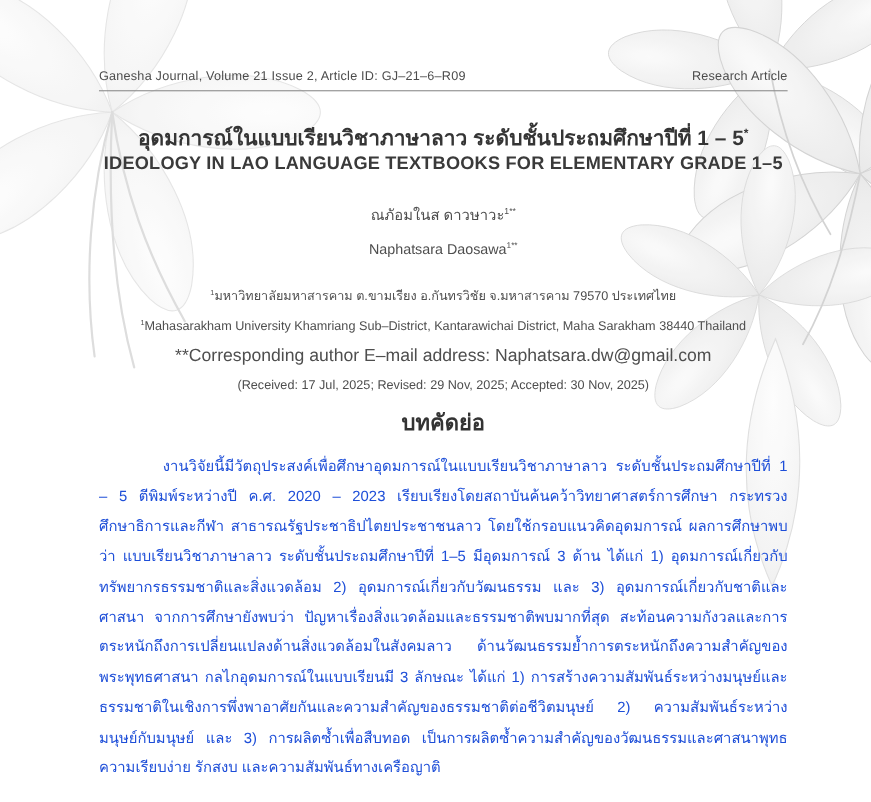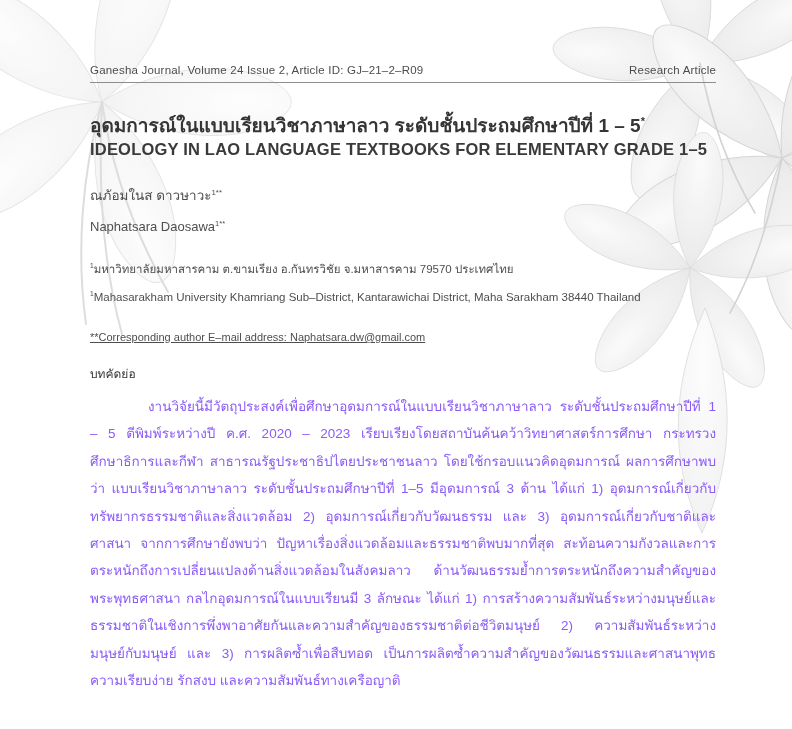--- a/index.html
+++ b/index.html
@@ -18,43 +18,43 @@
   .content {
     position: absolute; z-index: 1;
     left: 90px; right: 76px; top: 0;
   }
   .page-header {
     display: flex; justify-content: space-between; align-items: flex-end;
     padding-top: 64px; padding-bottom: 6px;
     border-bottom: 1.5px solid #8d8d8d;
     font-size: 11.5px; color: #4c4c4c; letter-spacing: .2px;
   }
-  .centered { }
+  .centered { text-align: center; }
   .title-th {
     margin-top: 27px;
     font-size: 19px; font-weight: bold; color: #353535;
   }
   .title-en {
     font-size: 16.5px; font-weight: bold; color: #3a3a3a;
     letter-spacing: .2px;
   }
   sup { font-size: .58em; vertical-align: super; line-height: 0; }
   .author-th { margin-top: 25px; font-size: 13.5px; color: #4e4e4e; }
   .author-en { margin-top: 13px; font-size: 13px;  color: #4e4e4e; }
   .affil-th  { margin-top: 26px; font-size: 11.5px; color: #4e4e4e; }
   .affil-en  { margin-top: 13px; font-size: 11.5px; color: #4e4e4e; }
-  .corresp   { margin-top: 28px; font-size: 11px; color: #4e4e4e; text-decoration: underline; }
+  .corresp   { margin-top: 12px; font-size: 16px; color: #4e4e4e; }
   .dates     { margin-top: 12px; font-size: 11.5px; color: #4e4e4e; }
   .abs-head  {
-    margin-top: 21px;
-    font-size: 12px; font-weight: normal; color: #333333;
+    margin-top: 11px;
+    font-size: 20px; font-weight: bold; color: #333333;
   }
   .abs-body {
     margin-top: 10px;
-    font-size: 13.5px; line-height: 27.4px; color: #8b5cf6;
+    font-size: 13.5px; line-height: 27.4px; color: #1d4ed8;
     text-align: justify; text-indent: 58px;
   }
 </style>
 </head>
 <body>
 
 <svg class="deco deco-left" width="340" height="450" viewBox="0 0 340 450" aria-hidden="true">
   <defs>
     <radialGradient id="petalGradL" cx="50%" cy="25%" r="95%">
       <stop offset="0%" stop-color="#fdfdfd"></stop>
@@ -98,21 +98,21 @@
   <path d="M155,320 C122,395 118,470 152,545 C186,470 184,395 155,320 Z" fill="url(#petalGradL)" stroke="#dadada" stroke-width="1"></path>
   <g stroke="#cccccc" fill="none" stroke-width="1.6" stroke-linecap="round">
     <path d="M150,75 C160,130 178,180 205,225"></path>
     <path d="M232,170 C220,230 205,280 180,325"></path>
   </g>
 </svg>
 
 <div class="content">
 
   <div class="page-header">
-    <span>Ganesha Journal, Volume 24 Issue 2, Article ID: GJ–21–2–R09</span>
+    <span>Ganesha Journal, Volume 21 Issue 2, Article ID: GJ–21–6–R09</span>
     <span>Research Article</span>
   </div>
 
   <div class="title-th centered">
     <span>อุดมการณ์ในแบบเรียนวิชาภาษาลาว ระดับชั้นประถมศึกษาปีที่ 1 – 5</span><sup>*</sup>
   </div>
 
   <div class="title-en centered">
     <span>IDEOLOGY IN LAO LANGUAGE TEXTBOOKS FOR ELEMENTARY GRADE 1–5</span>
   </div>
@@ -130,20 +130,23 @@
   </div>
 
   <div class="affil-en centered">
     <sup>1</sup><span>Mahasarakham University Khamriang Sub–District, Kantarawichai District, Maha Sarakham 38440 Thailand</span>
   </div>
 
   <div class="corresp centered">
     <span>**Corresponding author E–mail address: Naphatsara.dw@gmail.com</span>
   </div>
 
+  <div class="dates centered">
+    <span>(Received: 17 Jul, 2025; Revised: 29 Nov, 2025; Accepted: 30 Nov, 2025)</span>
+  </div>
 
   <div class="abs-head centered">
     <span>บทคัดย่อ</span>
   </div>
 
   <p class="abs-body">งานวิจัยนี้มีวัตถุประสงค์เพื่อศึกษาอุดมการณ์ในแบบเรียนวิชาภาษาลาว ระดับชั้นประถมศึกษาปีที่ 1 – 5 ตีพิมพ์ระหว่างปี ค.ศ. 2020 – 2023 เรียบเรียงโดยสถาบันค้นคว้าวิทยาศาสตร์การศึกษา กระทรวงศึกษาธิการและกีฬา สาธารณรัฐประชาธิปไตยประชาชนลาว โดยใช้กรอบแนวคิดอุดมการณ์ ผลการศึกษาพบว่า แบบเรียนวิชาภาษาลาว ระดับชั้นประถมศึกษาปีที่ 1–5 มีอุดมการณ์ 3 ด้าน ได้แก่ 1) อุดมการณ์เกี่ยวกับทรัพยากรธรรมชาติและสิ่งแวดล้อม 2) อุดมการณ์เกี่ยวกับวัฒนธรรม และ 3) อุดมการณ์เกี่ยวกับชาติและศาสนา จากการศึกษายังพบว่า ปัญหาเรื่องสิ่งแวดล้อมและธรรมชาติพบมากที่สุด สะท้อนความกังวลและการตระหนักถึงการเปลี่ยนแปลงด้านสิ่งแวดล้อมในสังคมลาว ด้านวัฒนธรรมย้ำการตระหนักถึงความสำคัญของพระพุทธศาสนา กลไกอุดมการณ์ในแบบเรียนมี 3 ลักษณะ ได้แก่ 1) การสร้างความสัมพันธ์ระหว่างมนุษย์และธรรมชาติในเชิงการพึ่งพาอาศัยกันและความสำคัญของธรรมชาติต่อชีวิตมนุษย์ 2) ความสัมพันธ์ระหว่างมนุษย์กับมนุษย์ และ 3) การผลิตซ้ำเพื่อสืบทอด เป็นการผลิตซ้ำความสำคัญของวัฒนธรรมและศาสนาพุทธ ความเรียบง่าย รักสงบ และความสัมพันธ์ทางเครือญาติ</p>
 
 </div>
 
 </body></html>

